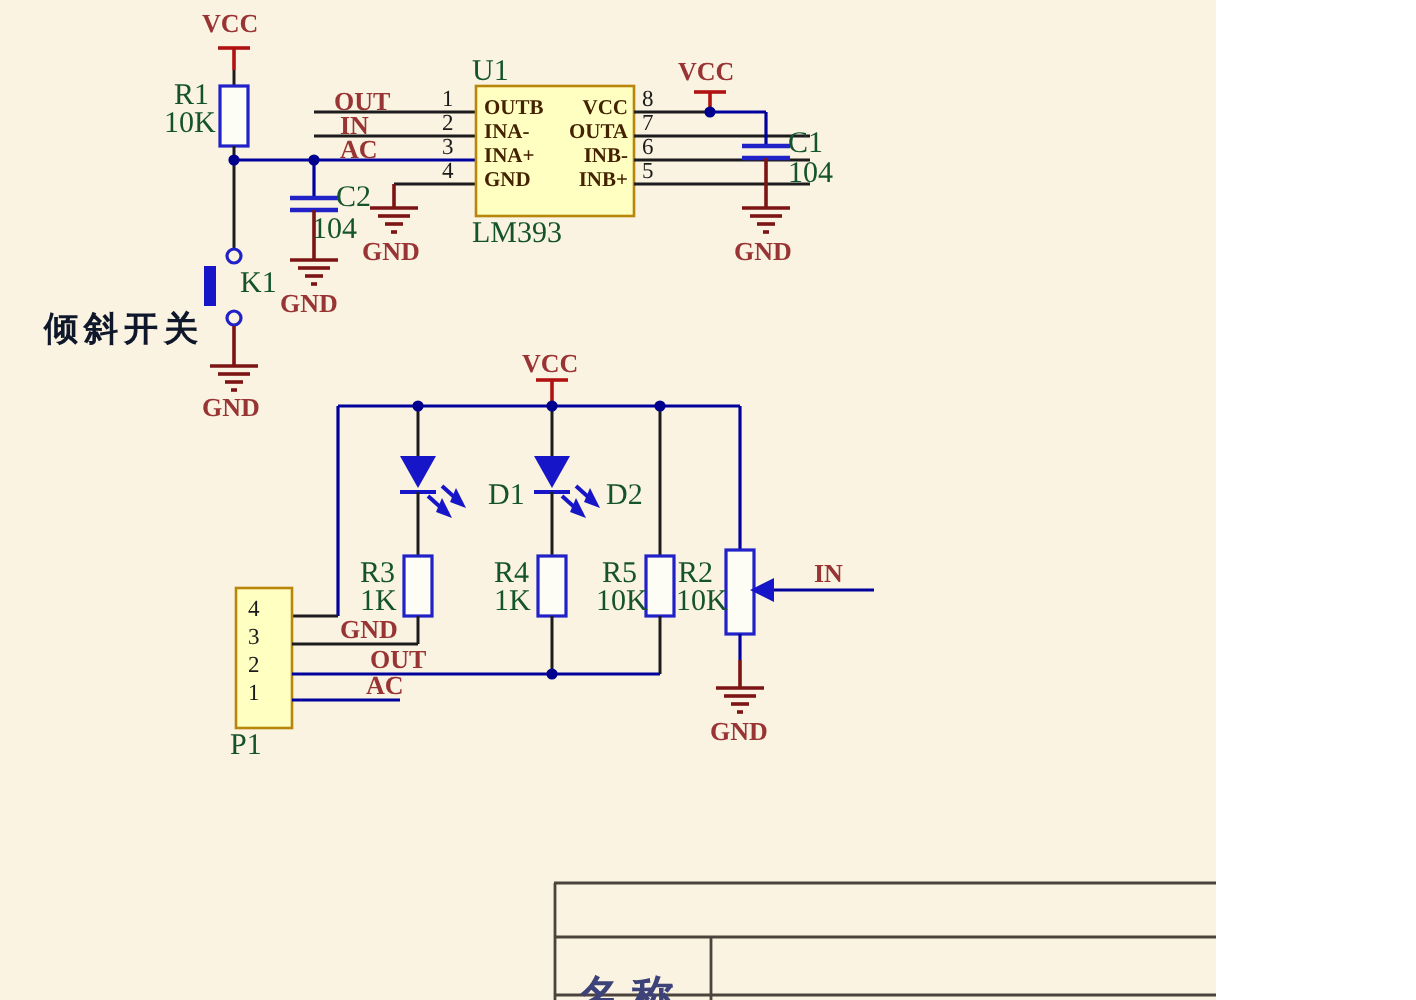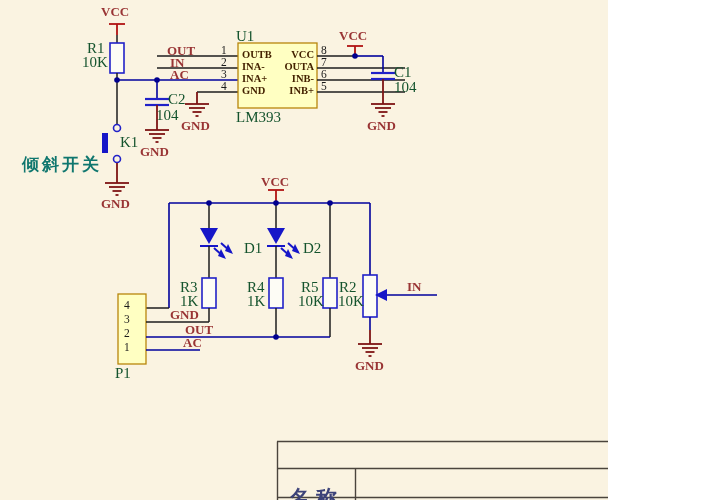--- a/index.html
+++ b/index.html
@@ -22,21 +22,21 @@
   .ledl{stroke:#1616c8;stroke-width:2;fill:none}
   .sw{fill:none;stroke:#2121c8;stroke-width:1.6}
   .dot{fill:#00008f;stroke:none}
   .tbl{stroke:#4a443c;stroke-width:1.4}
   .lbl{position:absolute;white-space:nowrap;line-height:1.05;}
   .net{color:#993434;font-size:13px;font-weight:600}
   .des{color:#14532d;font-size:15px}
   .num{color:#1a1a1a;font-size:11.5px}
   .chiprow{position:absolute;display:flex;justify-content:space-between;
            width:72px;color:#442200;font-size:10.5px;font-weight:600;}
-  .cap-cn{color:#0f766e;font-size:17px;letter-spacing:3px;font-weight:600}
+  .cap-cn{color:#0f172a;font-size:17px;letter-spacing:3px;font-weight:600}
   .tb-label{color:#3d4379;font-size:21px;letter-spacing:6px;font-weight:600}
   .tb-title{color:#3d4379;font-size:22px;letter-spacing:2px;font-weight:600}
   .wm{color:#cfc6b9;font-size:10px;font-family:"Liberation Sans",sans-serif}
 </style>
 </head>
 <body>
 
 <div id="canvas">
 
   <svg id="wires" width="708" height="500" viewBox="0 0 708 500">

